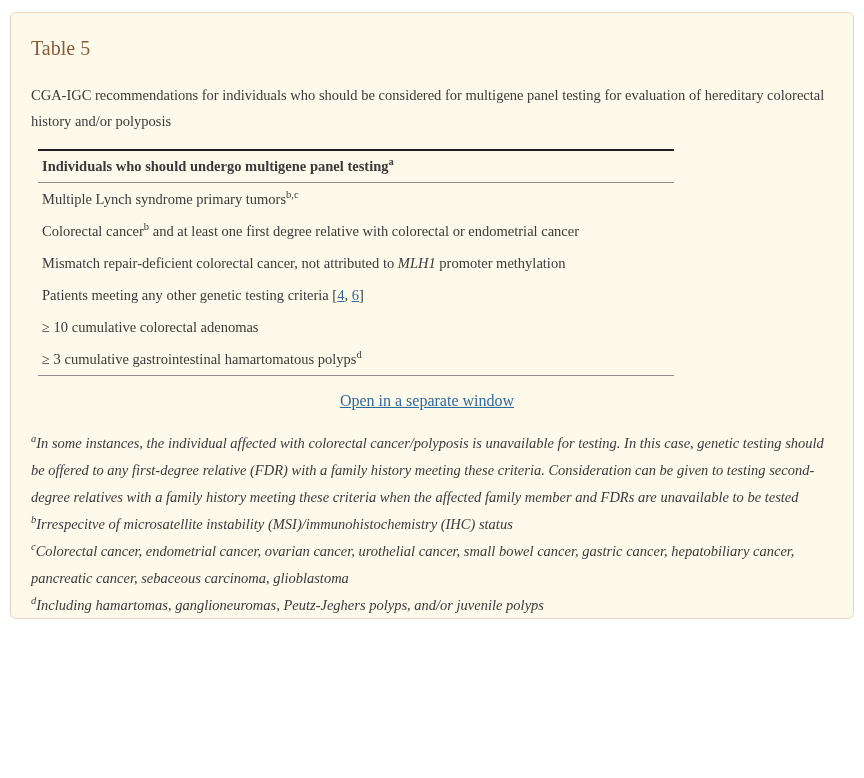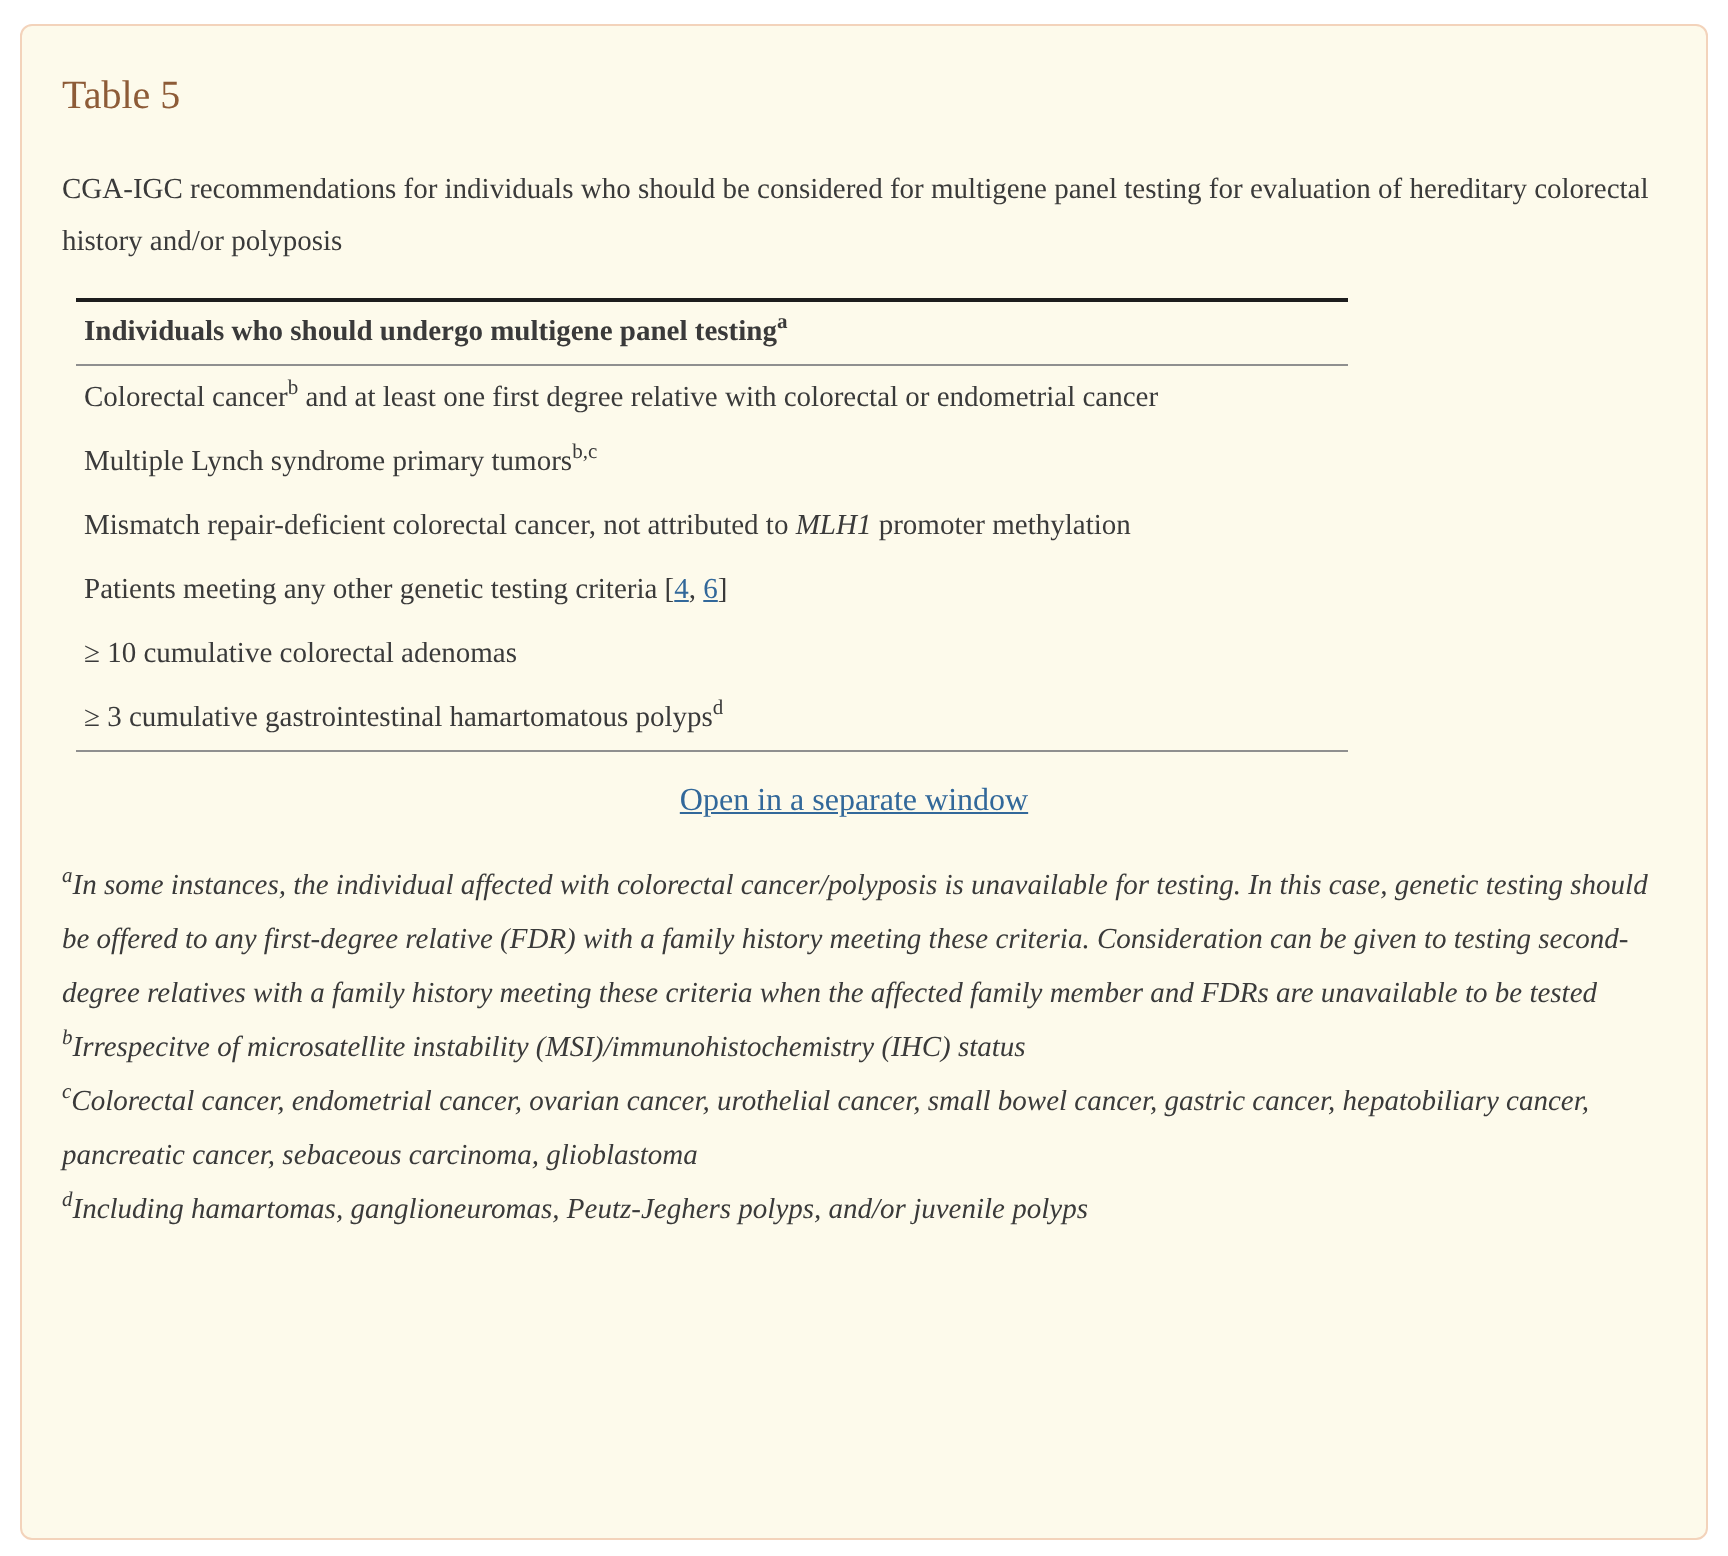--- a/index.html
+++ b/index.html
@@ -15,21 +15,21 @@
   html,body{margin:0;padding:0;}
   body{
     width:864px;height:778px;
     background:#ffffff;
     font-family:"Liberation Serif","DejaVu Serif",serif;
     color:var(--text-color);
   }
   .table-wrap{
     position:relative;
     margin:12px 10px 0 10px;
-    width:844px;height:758px;
+    width:844px;height:607px;
     background:var(--box-bg);
     border:1px solid var(--box-border);
     border-radius:6px;
     padding:14px 20px 0 20px;
     overflow:hidden;
   }
   .table-title{
     font-size:20px;
     font-weight:normal;
     color:var(--title-color);
@@ -84,24 +84,24 @@
   <p class="table-caption">CGA-IGC recommendations for individuals who should be considered for multigene panel testing for evaluation of hereditary colorectal history and/or polyposis</p>
 
   <table class="data-table">
     <thead>
       <tr>
         <th>Individuals who should undergo multigene panel testing<sup>a</sup></th>
       </tr>
     </thead>
     <tbody>
         <tr>
-          <td>Colorectal cancer<sup>b</sup> and at least one first degree relative with colorectal or endometrial cancer</td>
+          <td>Multiple Lynch syndrome primary tumors<sup>b,c</sup></td>
         </tr>
         <tr>
-          <td>Multiple Lynch syndrome primary tumors<sup>b,c</sup></td>
+          <td>Colorectal cancer<sup>b</sup> and at least one first degree relative with colorectal or endometrial cancer</td>
         </tr>
         <tr>
           <td>Mismatch repair-deficient colorectal cancer, not attributed to <i>MLH1</i> promoter methylation</td>
         </tr>
         <tr>
           <td>Patients meeting any other genetic testing criteria [<a href="#">4</a>, <a href="#">6</a>]</td>
         </tr>
         <tr>
           <td>≥ 10 cumulative colorectal adenomas</td>
         </tr>

